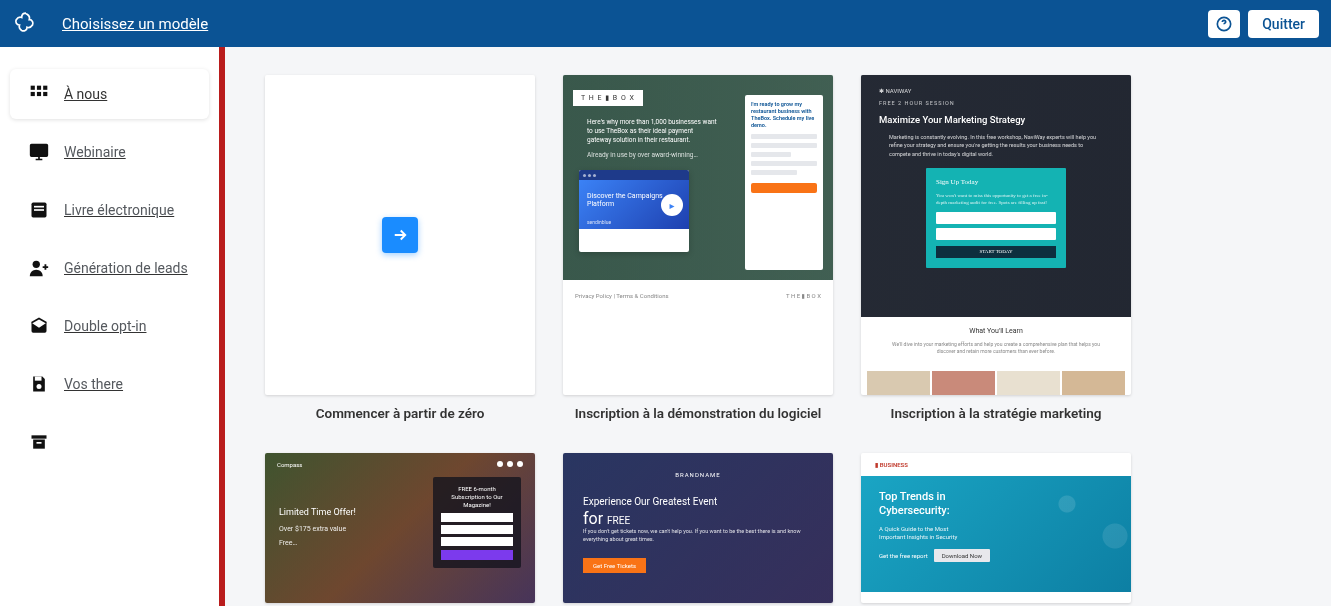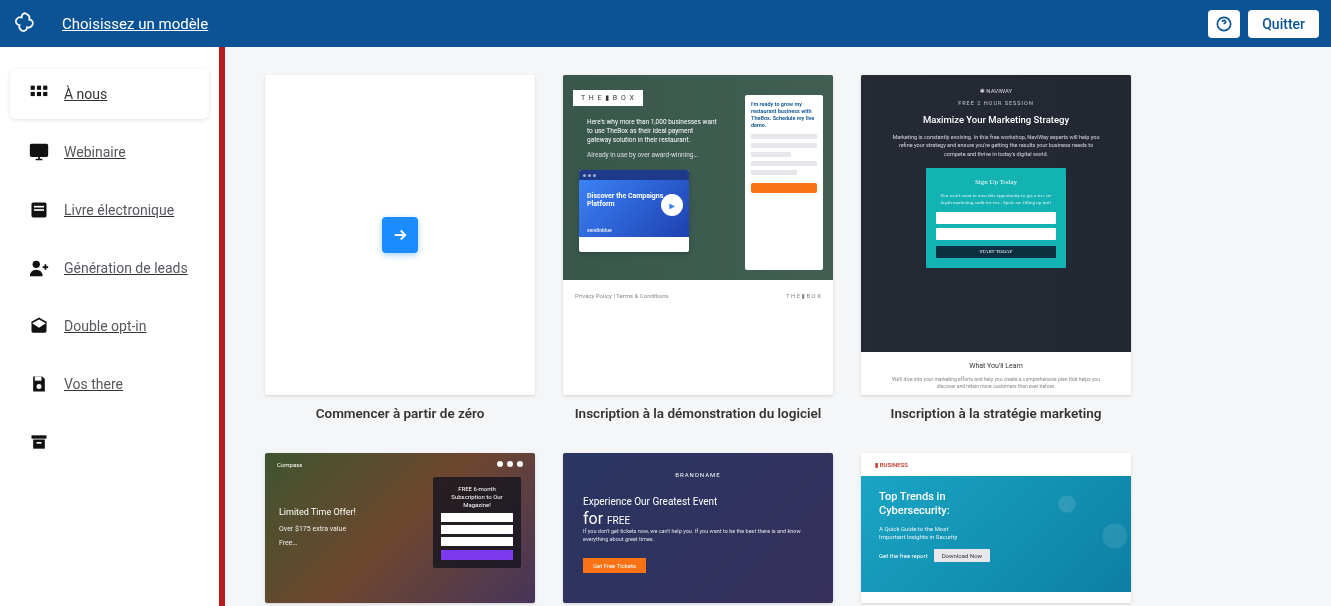--- a/index.html
+++ b/index.html
@@ -37,29 +37,29 @@
 
   
   .t2 { background:#fff; }
   .t2 .top { height: 205px; background: linear-gradient(rgba(30,60,50,.55), rgba(30,60,50,.55)), linear-gradient(90deg,#5a7a6a,#6b8a7a); position:relative; padding: 10px; }
   .t2 .brand { color:#333; font-size:7px; padding:4px 8px; background:#fff; letter-spacing:1px; }
   .t2 .copy { color:#fff; font-size:6.5px; width:130px; margin: 14px 0 0 14px; line-height:1.4; }
   .t2 .panel { position:absolute; right:10px; top:20px; width:78px; height:175px; background:#fff; border-radius:2px; padding:6px; }
   .t2 .panel .pline { height:5px; background:#e5e7eb; margin:4px 0; border-radius:1px; }
   .t2 .panel .pbtn { height:10px; background:#f97316; border-radius:2px; margin-top:8px; }
   .t2 .mini { position:absolute; left:16px; top:95px; width:110px; height:82px; background:#fff; border-radius:2px; box-shadow:0 2px 6px rgba(0,0,0,.2); overflow:hidden; }
-  .t2 .mini .mhero { height:57px; background:linear-gradient(135deg,#3b82f6,#1e40af); color:#fff; font-size:7px; padding:12px 8px; font-weight:700; position:relative;}
+  .t2 .mini .mhero { height:49px; background:linear-gradient(135deg,#3b82f6,#1e40af); color:#fff; font-size:7px; padding:12px 8px; font-weight:400; position:relative;}
   .t2 .mini .mhero .circ { position:absolute; right:6px; top:14px; width:22px; height:22px; border-radius:50%; background:#fff; display:flex; align-items:center; justify-content:center; font-size:10px; color:#3b82f6;}
   .t2 .mini .mbar { height:10px; background:#1e3a8a; display:flex; align-items:center; padding:0 4px; }
   .t2 .mini .mbar span { width:3px; height:3px; background:#fff; border-radius:50%; margin-right:2px; opacity:.6;}
   .t2 .bottom { padding: 12px; font-size:6px; color:#888; display:flex; justify-content:space-between; }
 
   
   .t3 { background:#fff; }
-  .t3 .hero { height:277px; background:linear-gradient(rgba(30,34,44,.85),rgba(30,34,44,.85)),linear-gradient(90deg,#4a5562,#3a4452); color:#fff; text-align:center; padding:12px 18px; }
+  .t3 .hero { height:242px; background:linear-gradient(rgba(30,34,44,.85),rgba(30,34,44,.85)),linear-gradient(90deg,#4a5562,#3a4452); color:#fff; padding:12px 18px; }
   .t3 .hero .logo3 { font-size:6px; opacity:.8; margin-bottom:6px;}
   .t3 .hero .tag { font-size:5.5px; letter-spacing:1px; opacity:.7; margin-bottom:8px;}
   .t3 .hero h4 { font-size:9.5px; font-weight:500; margin-bottom:8px;}
   .t3 .hero p { font-size:5.5px; opacity:.8; line-height:1.5; margin-bottom:10px; padding: 0 10px;}
   .t3 .form { background:#14b3b3; width:140px; margin:0 auto; padding:10px; border-radius:1px;font-family:Liberation Serif, serif;}
   .t3 .form .ftitle { font-size:7px; color:#fff; margin-bottom:6px;}
   .t3 .form .fdesc { font-size:5px; color:#fff; opacity:.85; margin-bottom:6px; line-height:1.4;}
   .t3 .form .inp { height:12px; background:#fff; margin:4px 0; border-radius:1px;}
   .t3 .form .fbtn { height:12px; background:#0d2f3f; margin-top:6px; display:flex; align-items:center; justify-content:center; font-size:5px; color:#fff;}
   .t3 .learn { padding:10px; text-align:center; font-size:7px; color:#333; }

